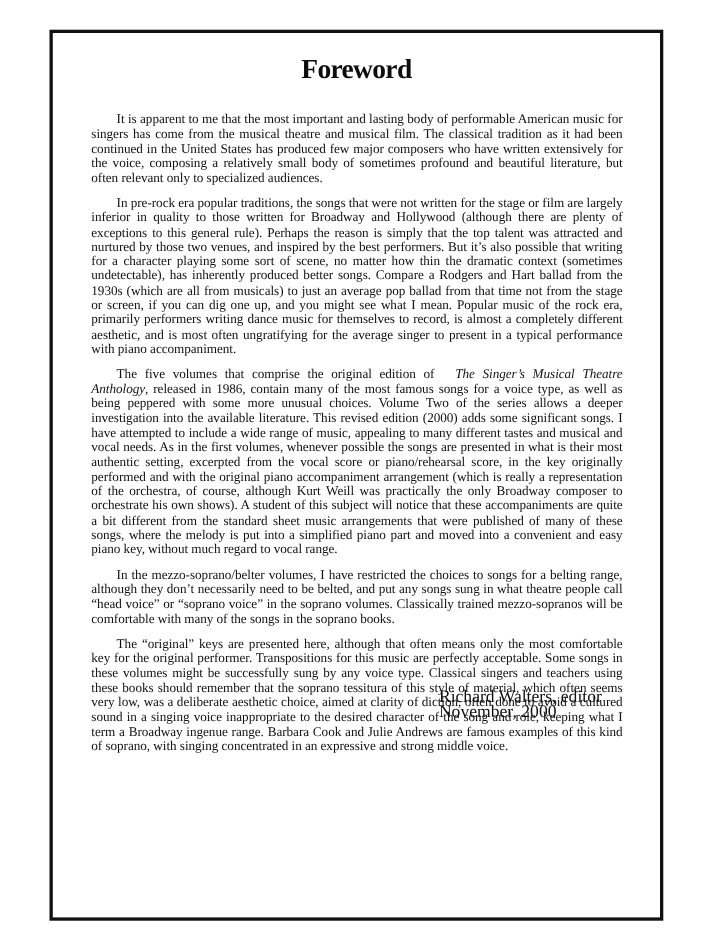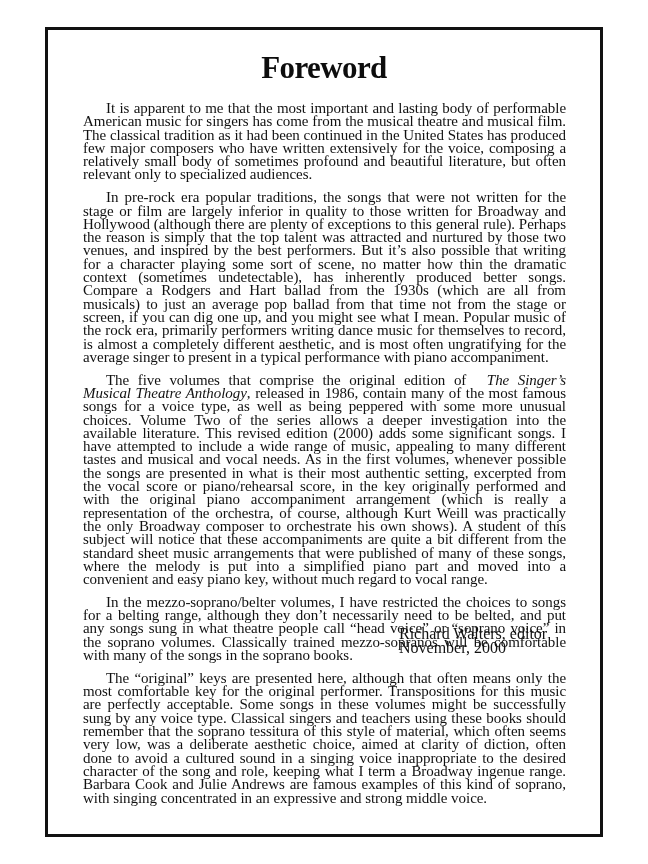--- a/index.html
+++ b/index.html
@@ -26,34 +26,34 @@
     background: #ffffff;
   }
   .title {
     position: absolute;
     left: 0;
     right: 0;
     top: 20px;
     text-align: center;
     font-family: "Liberation Serif", "DejaVu Serif", serif;
     font-weight: bold;
-    font-size: 31px;
+    font-size: 25px;
     letter-spacing: -0.6px;
     margin: 0;
     color: #0d0d0d;
   }
   .body-text {
     position: absolute;
     left: 35px;
     width: 483px;
     top: 72px;
   }
   .para {
     margin: 0 0 9.5px 0;
-    font-size: 15px;
+    font-size: 12px;
     line-height: 13.3px;
     text-align: justify;
     text-indent: 23px;
     letter-spacing: -0.05px;
     hyphens: manual;
   }
   .para em {
     font-style: italic;
     margin-left: 12px;
   }

